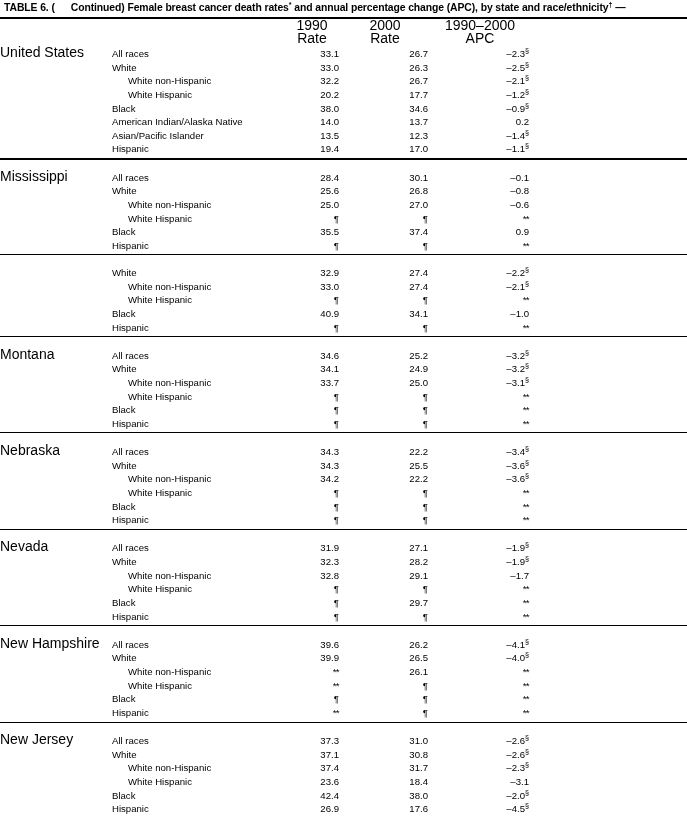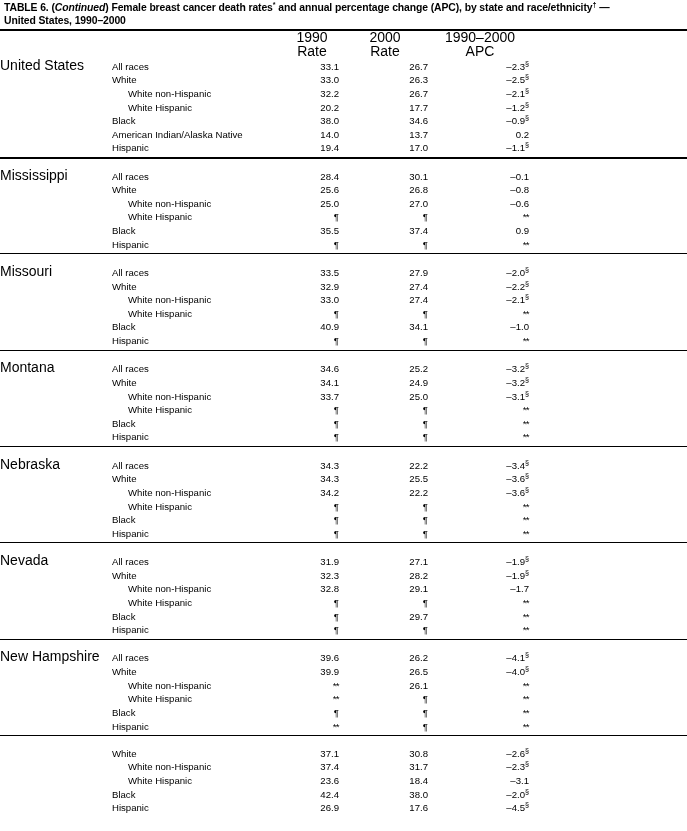--- a/index.html
+++ b/index.html
@@ -28,22 +28,22 @@
     padding: 2px 6px 0 4px;
   }
   .title-line {
     font-size: 10.4px;
     font-weight: bold;
     line-height: 12.6px;
     letter-spacing: -0.1px;
     white-space: nowrap;
   }
   .title-line .ital {
-    font-style: italic;
     font-weight: bold;
+    margin-left: 16px;
   }
   sup {
     font-size: 7.2px;
     vertical-align: super;
     line-height: 0;
   }
 
   
   .rule-thick {
     height: 2.2px;
@@ -123,21 +123,20 @@
     background: #000;
   }
 </style>
 </head>
 <body>
 
 <div class="page">
 
   <div class="title-block">
     <div class="title-line"><span>TABLE 6. (</span><span class="ital">Continued</span><span>) Female breast cancer death rates</span><sup>*</sup><span> and annual percentage change (APC), by state and race/ethnicity</span><sup>†</sup><span> —</span></div>
-    <div class="title-line">United States, 1990–2000</div>
   </div>
 
   <div class="rule-thick"></div>
 
   <table class="data">
     <colgroup>
       <col class="c-state">
       <col class="c-race">
       <col class="c-r1990">
       <col class="c-r2000">
@@ -206,20 +205,28 @@
         <tr>
           <td class="state"></td>
           <td class="race">American Indian/Alaska Native</td>
           <td class="num r1990">14.0</td>
           <td class="num r2000">13.7</td>
           <td class="num apc">0.2</td>
           <td></td>
         </tr>
         <tr>
           <td class="state"></td>
+          <td class="race">Asian/Pacific Islander</td>
+          <td class="num r1990">13.5</td>
+          <td class="num r2000">12.3</td>
+          <td class="num apc">–1.4<span class="sup-sec">§</span></td>
+          <td></td>
+        </tr>
+        <tr>
+          <td class="state"></td>
           <td class="race">Hispanic</td>
           <td class="num r1990">19.4</td>
           <td class="num r2000">17.0</td>
           <td class="num apc">–1.1<span class="sup-sec">§</span></td>
           <td></td>
         </tr>
         <tr class="sep-row">
           <td colspan="6">
             <hr style="height: 2.2px; margin-top: 2px; margin-bottom: 1px;">
           </td>
@@ -271,28 +278,20 @@
           <td class="num r2000"><span class="pilcrow">¶</span></td>
           <td class="num apc"><span class="dblast">**</span></td>
           <td></td>
         </tr>
         <tr class="sep-row">
           <td colspan="6">
             <hr style="height: 1px; margin-top: 2px; margin-bottom: 1px;">
           </td>
         </tr>
         <tr>
-          <td class="state">Missouri</td>
-          <td class="race">All races</td>
-          <td class="num r1990">33.5</td>
-          <td class="num r2000">27.9</td>
-          <td class="num apc">–2.0<span class="sup-sec">§</span></td>
-          <td></td>
-        </tr>
-        <tr>
           <td class="state"></td>
           <td class="race">White</td>
           <td class="num r1990">32.9</td>
           <td class="num r2000">27.4</td>
           <td class="num apc">–2.2<span class="sup-sec">§</span></td>
           <td></td>
         </tr>
         <tr>
           <td class="state"></td>
           <td class="race indent">White non-Hispanic</td>
@@ -536,20 +535,28 @@
           <td class="num r2000"><span class="pilcrow">¶</span></td>
           <td class="num apc"><span class="dblast">**</span></td>
           <td></td>
         </tr>
         <tr class="sep-row">
           <td colspan="6">
             <hr style="height: 1px; margin-top: 2px; margin-bottom: 1px;">
           </td>
         </tr>
         <tr>
+          <td class="state">New Jersey</td>
+          <td class="race">All races</td>
+          <td class="num r1990">37.3</td>
+          <td class="num r2000">31.0</td>
+          <td class="num apc">–2.6<span class="sup-sec">§</span></td>
+          <td></td>
+        </tr>
+        <tr>
           <td class="state"></td>
           <td class="race">White</td>
           <td class="num r1990">37.1</td>
           <td class="num r2000">30.8</td>
           <td class="num apc">–2.6<span class="sup-sec">§</span></td>
           <td></td>
         </tr>
         <tr>
           <td class="state"></td>
           <td class="race indent">White non-Hispanic</td>

